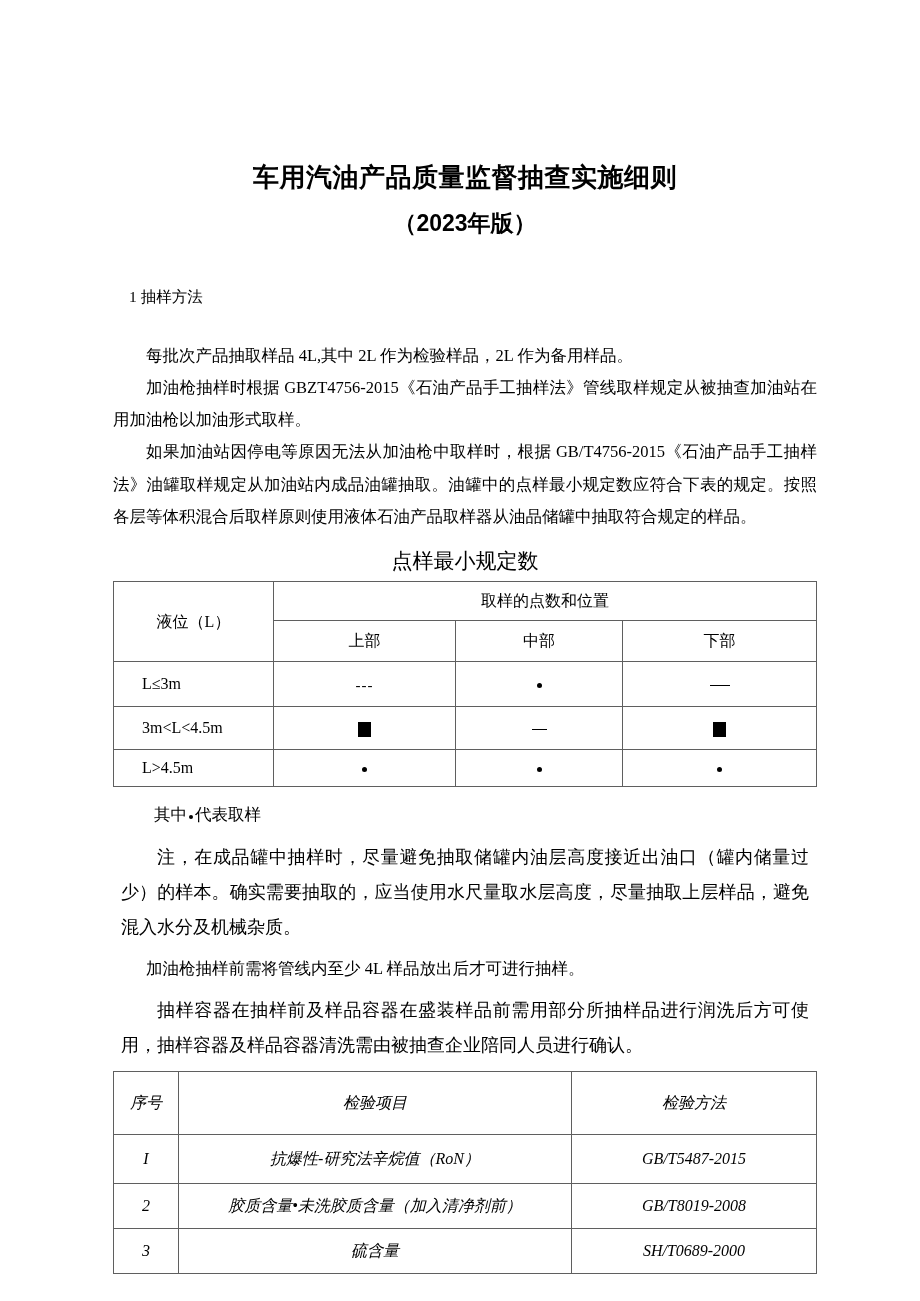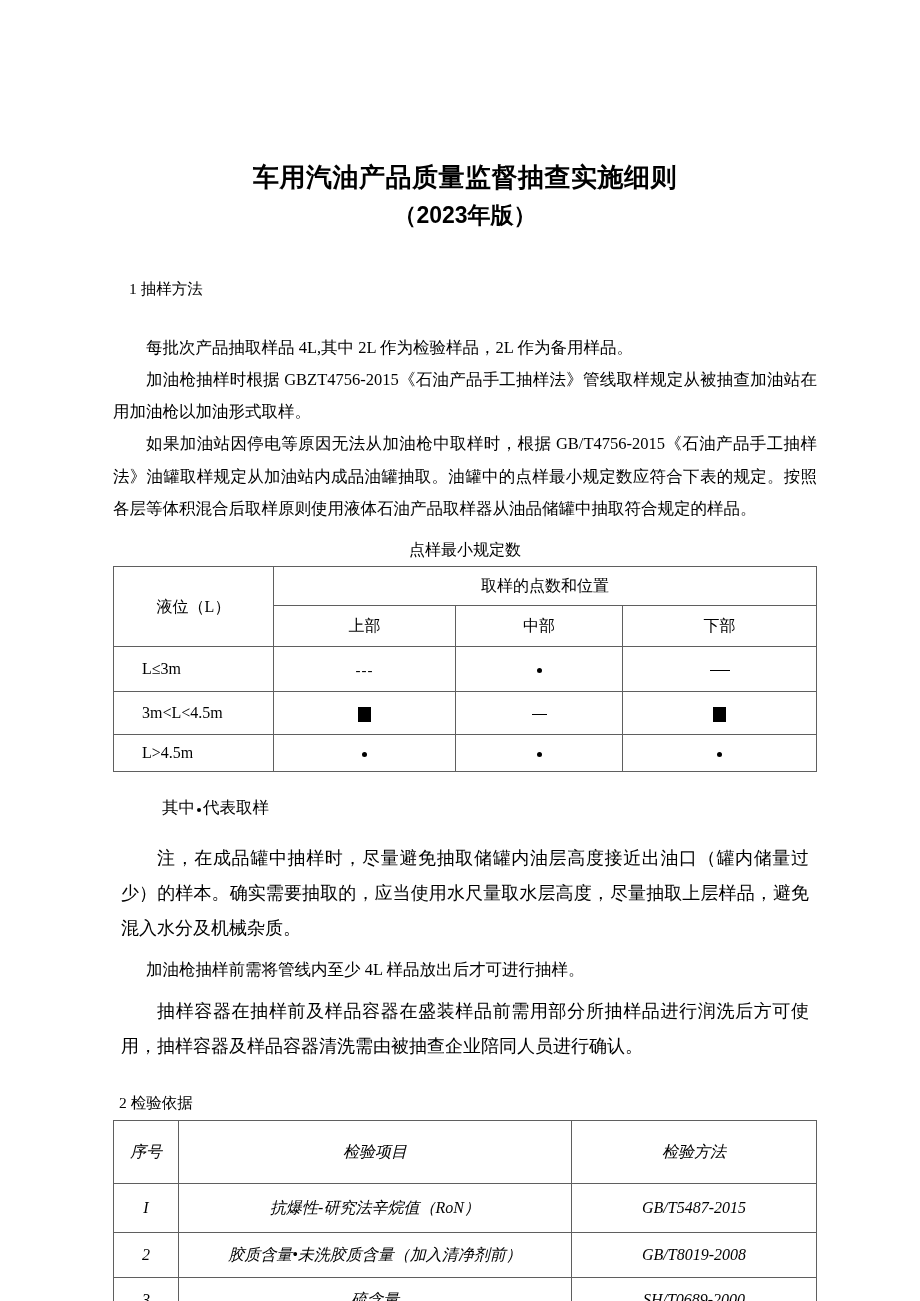--- a/index.html
+++ b/index.html
@@ -38,21 +38,21 @@
     letter-spacing: 0.5px;
     margin: 0;
     padding-top: 160px;
     line-height: 1.32;
     font-family: "Liberation Sans", "DejaVu Sans", sans-serif;
   }
   .doc-subtitle {
     text-align: center;
     font-size: 23px;
     font-weight: bold;
-    margin: 0;
+    margin: 8px;
     padding-top: 6px;
     line-height: 1.32;
     font-family: "Liberation Sans", "DejaVu Sans", sans-serif;
   }
 
   
   .sec-head {
     font-size: 15.5px;
     margin: 16px;
     padding-top: 30px;
@@ -77,28 +77,28 @@
   p.note-line {
     font-size: 18px;
     line-height: 1.95;
     margin: 8px;
     text-indent: 2em;
     text-align: justify;
   }
   p.plain {
     font-size: 16.5px;
     line-height: 1.95;
-    margin: 16px;
+    margin: 8px;
     text-indent: 2em;
   }
 
   
   .table-caption {
     text-align: center;
-    font-size: 16px;
+    font-size: 21px;
     margin: 0;
     padding-top: 14px;
     padding-bottom: 5px;
     line-height: 1.4;
   }
 
   
   table.doc-table {
     border-collapse: collapse;
     width: 703px;
@@ -257,21 +257,20 @@
     </table>
 
     <p class="plain" style="text-indent:2em;padding-top:4px;"><span>其中</span><span class="inline-dot"></span><span>代表取样</span></p>
 
     <p class="note-line">注，在成品罐中抽样时，尽量避免抽取储罐内油层高度接近出油口（罐内储量过少）的样本。确实需要抽取的，应当使用水尺量取水层高度，尽量抽取上层样品，避免混入水分及机械杂质。</p>
 
     <p class="para">加油枪抽样前需将管线内至少 4L 样品放出后才可进行抽样。</p>
 
     <p class="note-line">抽样容器在抽样前及样品容器在盛装样品前需用部分所抽样品进行润洗后方可使用，抽样容器及样品容器清洗需由被抽查企业陪同人员进行确认。</p>
 
-    <div class="sec-head-2">2 检验依据</div>
 
     <table class="doc-table" id="table-test-basis" style="margin-top:6px;font-style:italic;">
       <colgroup>
         <col class="k1">
           <col class="k2">
           <col class="k3">
       </colgroup>
       <tbody>
         <tr>
           <td class="th-cell">序号</td>

